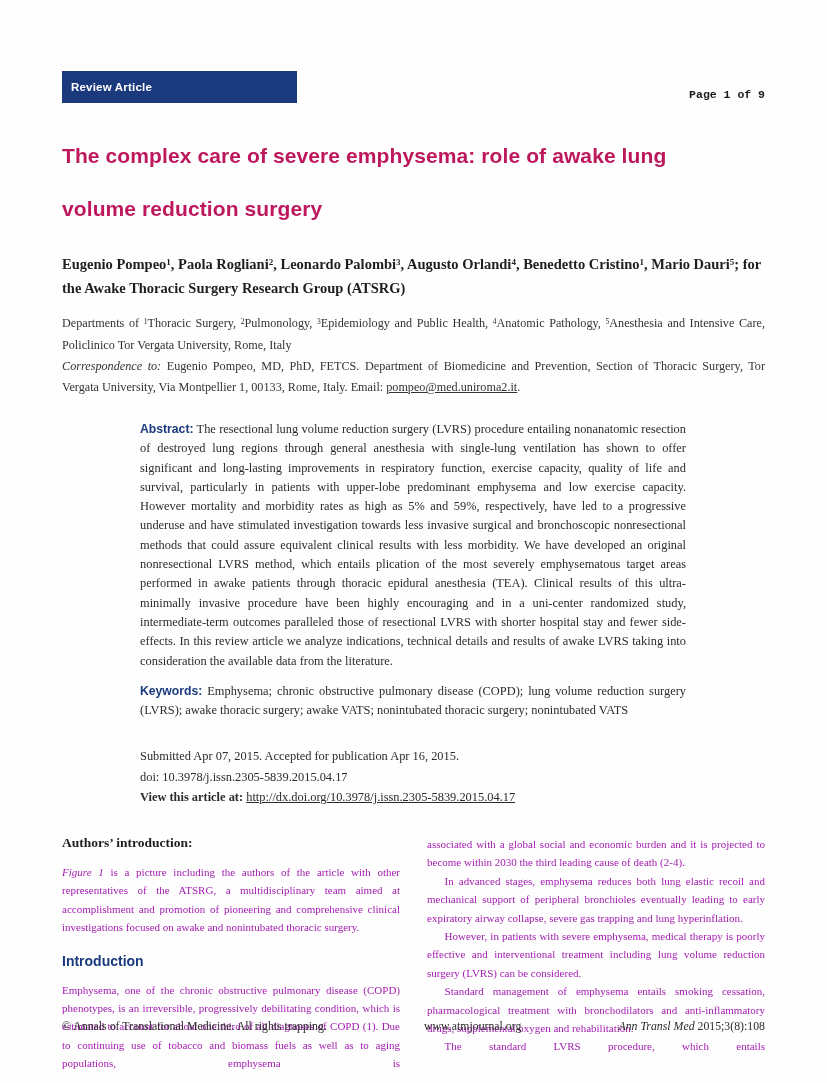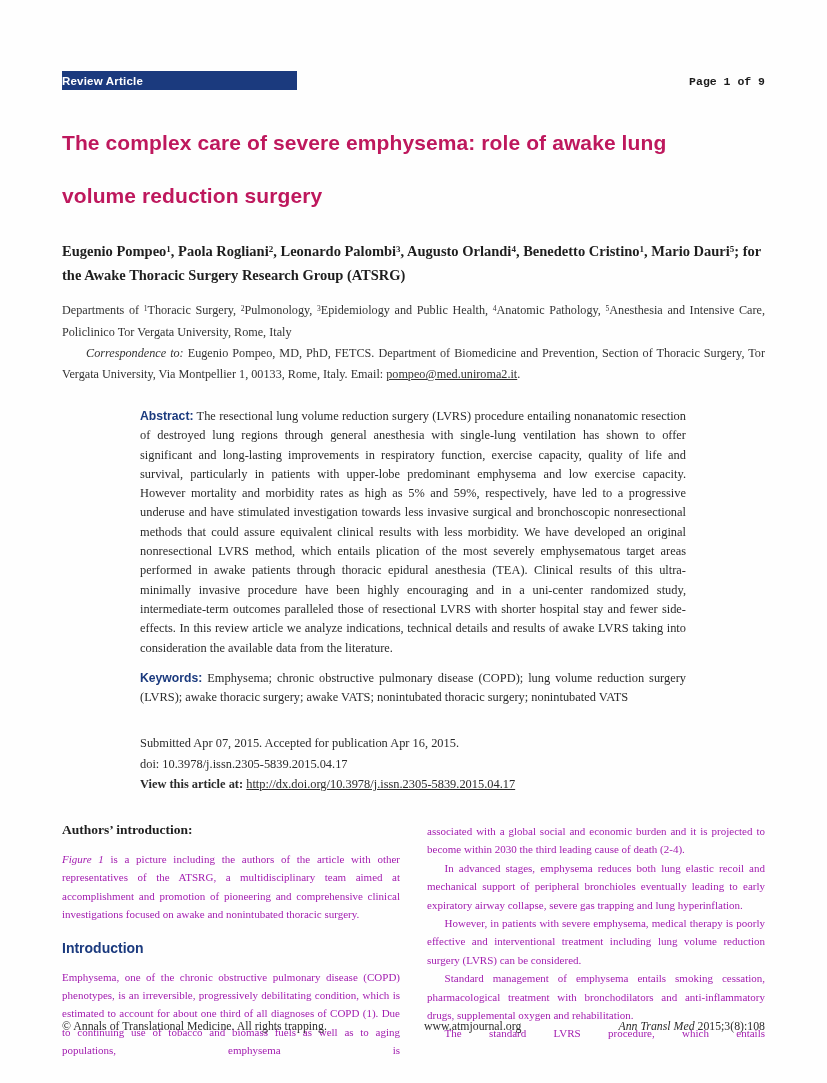--- a/index.html
+++ b/index.html
@@ -22,24 +22,25 @@
   }
   
   .header-row {
     margin-top: 71px;
     display: flex;
     align-items: flex-end;
     justify-content: space-between;
   }
   .banner {
     width: 235px;
-    height: 19px;
+    height: 32px;
     background: #1b3a7e;
     display: flex;
     align-items: center;
+    padding-left: 9px;
   }
   .banner span {
     font-family: "Liberation Sans", sans-serif;
     font-weight: bold;
     font-size: 11.5px;
     color: #ffffff;
     letter-spacing: 0.2px;
   }
   .page-num {
     font-family: Liberation Mono, monospace;
@@ -73,21 +74,21 @@
     top: -0.45em;
   }
   
   .affil {
     margin-top: 14px;
     font-size: 12.2px;
     line-height: 21px;
     color: #333333;
     text-align: justify;
   }
-  .corr-label { font-style: italic; margin-left: 24px; }
+  .corr-label { font-style: italic; }
   .email-link { color: #333333; }
   
   .abstract-wrap {
     margin-left: 78px;
     width: 546px;
   }
   .abstract, .keywords {
     font-size: 12.4px;
     line-height: 19.3px;
     text-align: justify;

